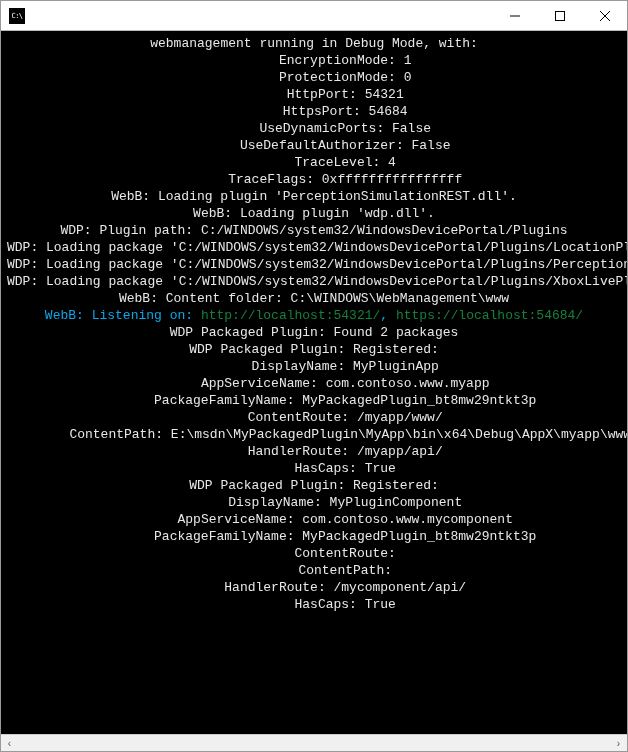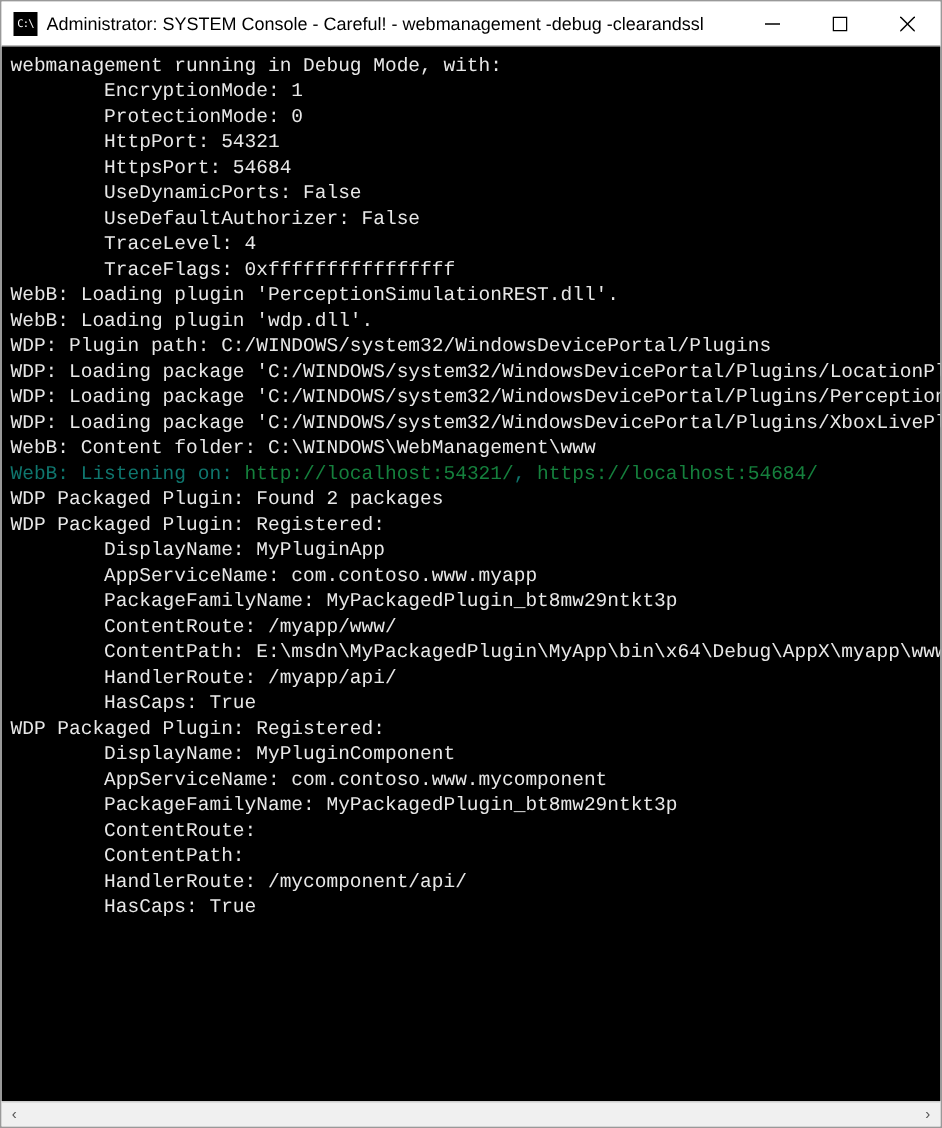--- a/index.html
+++ b/index.html
@@ -50,31 +50,32 @@
     justify-content: center;
     cursor: pointer;
   }
   .titlebar .winctl svg { stroke: #000; stroke-width: 1; fill: none; }
   .terminal-wrap {
     position: relative;
     width: 100%;
     height: calc(100% - 30px - 17px);
     background: #000;
     overflow: hidden;
+    text-align: center;
   }
   .terminal {
     padding: 4px 6px;
     font-family: Consolas, "Courier New", monospace;
     font-size: 13px;
     line-height: 17px;
     color: #e8e8e8;
     white-space: pre;
   }
   .terminal .line { display: block; }
-  .terminal .green { color: #0f766e; }
+  .terminal .green { color: #0ea5e9; }
   .terminal .url { color: #15803d; }
   .hscroll {
     height: 17px;
     width: 100%;
     background: #f0f0f0;
     border-top: 1px solid #ccc;
     display: flex;
     align-items: center;
   }
   .hscroll .arrow {
@@ -91,21 +92,20 @@
     flex: 1;
     height: 17px;
     position: relative;
   }
 </style>
 </head>
 <body>
 
 <div class="titlebar">
   <span class="icon">C:\</span>
-  <span class="title-text">Administrator:  SYSTEM Console - Careful! - webmanagement  -debug -clearandssl</span>
   <span class="spacer"></span>
   <span class="winctl" title="Minimize">
     <svg width="10" height="10">
         <line x1="0" y1="5" x2="10" y2="5"></line>
       </svg>
   </span>
   <span class="winctl" title="Maximize">
     <svg width="10" height="10">
         <rect x="0.5" y="0.5" width="9" height="9"></rect>
       </svg>

